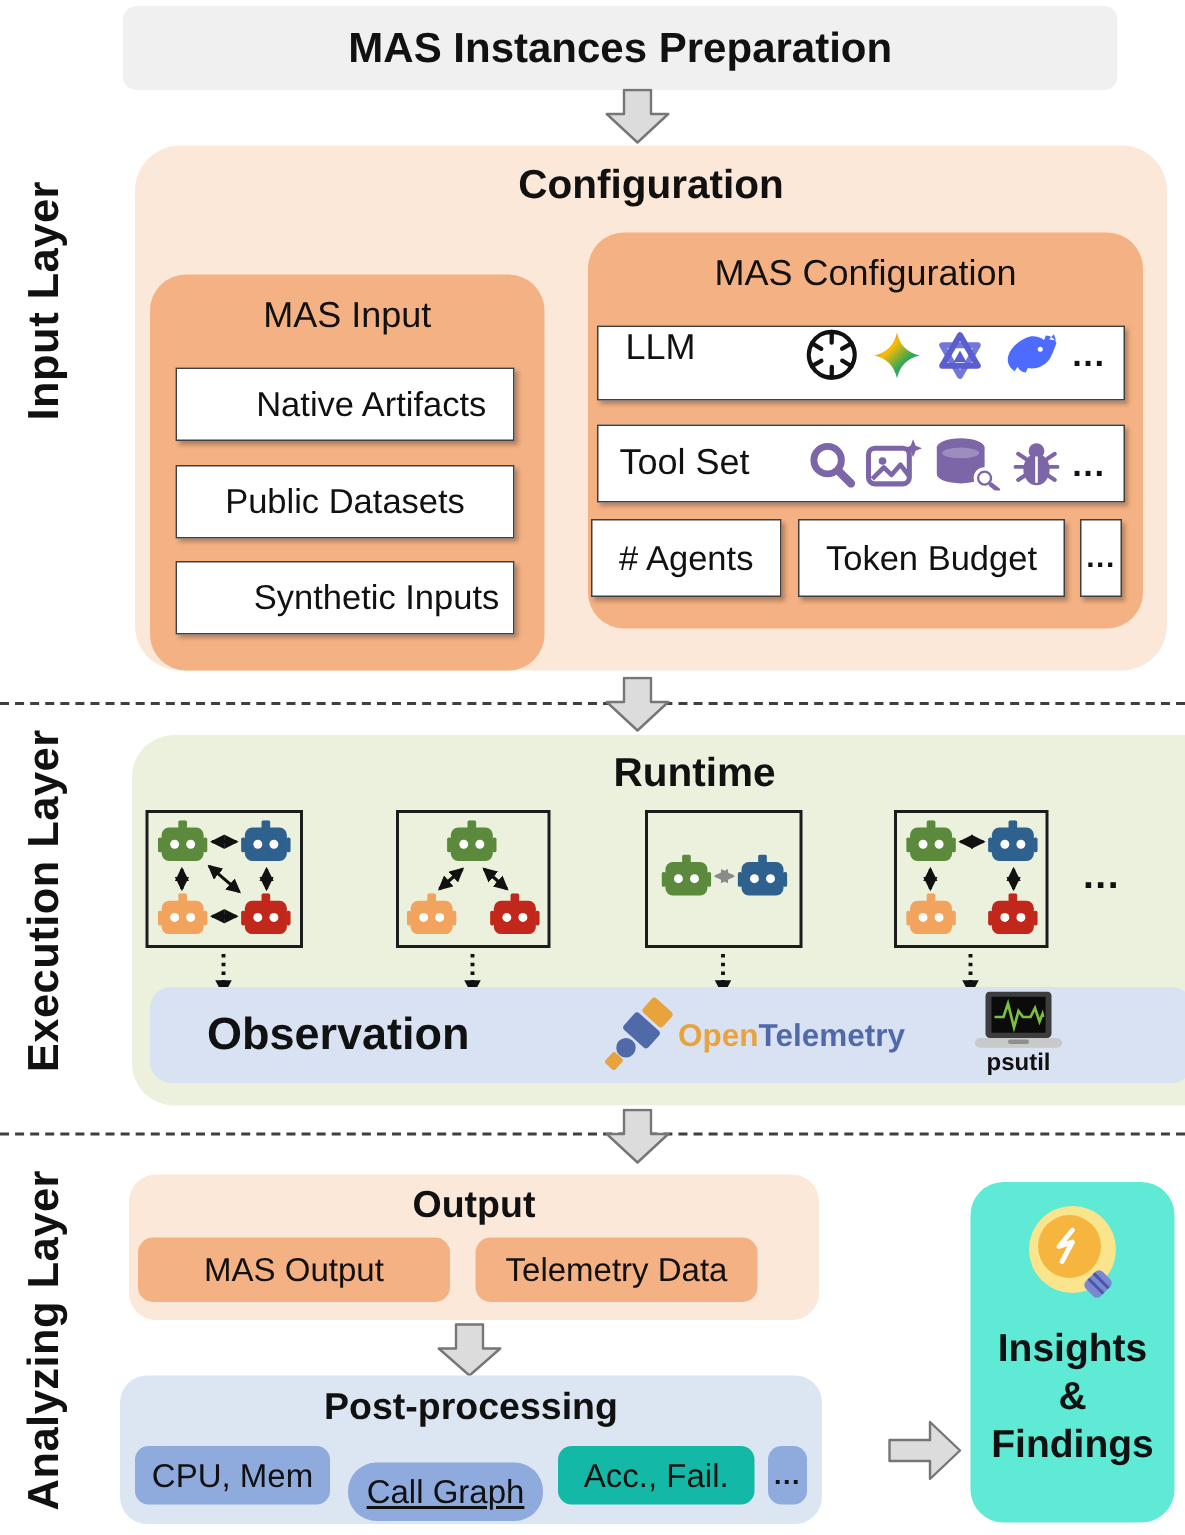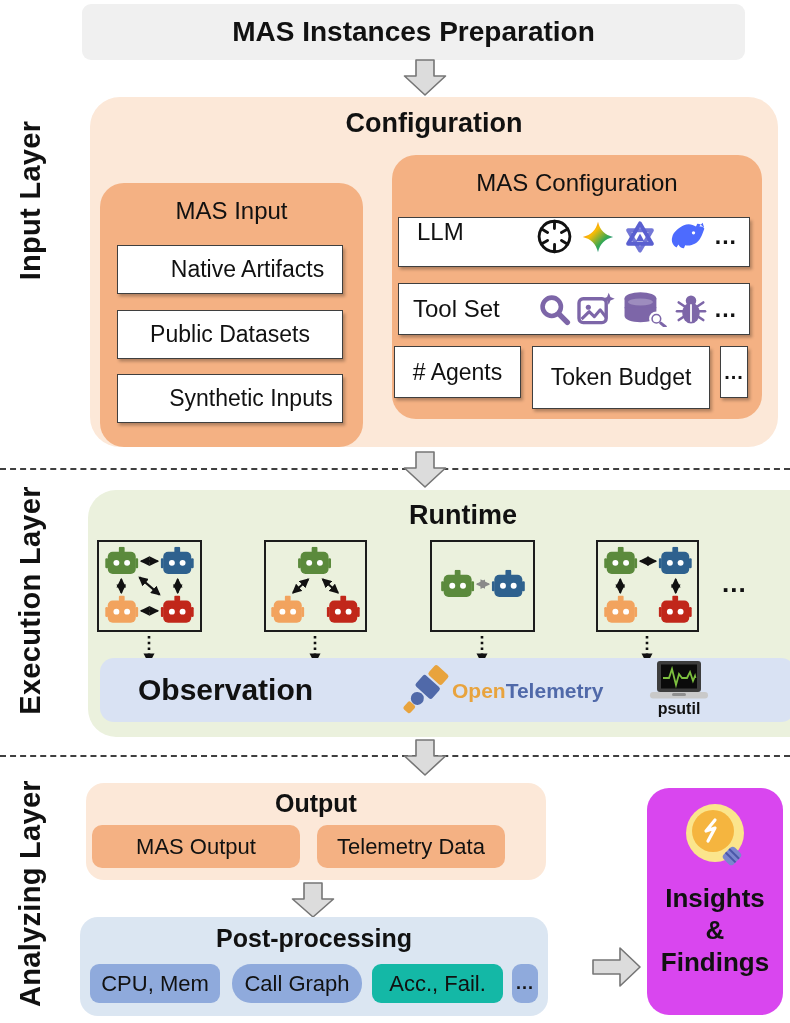--- a/index.html
+++ b/index.html
@@ -137,21 +137,21 @@
             </g>
             <circle cx="20" cy="10" r="6" fill="#7D66A8"></circle>
             <ellipse cx="20" cy="24" rx="10" ry="12" fill="#7D66A8"></ellipse>
             <line x1="20" y1="14" x2="20" y2="34" stroke="#fff" stroke-width="2"></line>
           </svg>
           <span class="ellipsis" style="font-size:23px;">...</span>
         </span>
       </div>
 
       <div class="abs ctr whitebox" style="left:2px;top:191px;width:127px;height:52px;font-size:23px;"># Agents</div>
-      <div class="abs ctr whitebox" style="left:140px;top:191px;width:178px;height:63px;font-size:23px;">Token Budget</div>
+      <div class="abs ctr whitebox" style="left:140px;top:191px;width:178px;height:52px;font-size:23px;">Token Budget</div>
       <div class="abs ctr whitebox ellipsis" style="left:328px;top:191px;width:28px;height:52px;font-size:20px;">...</div>
     </div>
   </div>
 
   <svg class="abs" style="left:403px;top:451px;" width="44" height="37">
     <polygon points="13,1 31,1 31,17 42.5,17 22,36 1.5,17 13,17" fill="#DCDCDC" stroke="#767676" stroke-width="1.6" stroke-linejoin="round"></polygon>
   </svg>
 
   <div class="abs" style="left:88px;top:490px;width:750px;height:247px;background:#EBF1DD;border-radius:28px;">
     <div class="abs bold innertxt" style="left:0;top:10px;width:100%;font-size:27px;">Runtime</div>
@@ -253,30 +253,30 @@
     <div class="abs ctr" style="left:231px;top:42px;width:188px;height:43px;background:#F4B183;border-radius:10px;font-size:22px;">Telemetry Data</div>
   </div>
 
   <svg class="abs" style="left:291px;top:882px;" width="44" height="36">
     <polygon points="13,1 31,1 31,17 42.5,17 22,35 1.5,17 13,17" fill="#DCDCDC" stroke="#767676" stroke-width="1.6" stroke-linejoin="round"></polygon>
   </svg>
 
   <div class="abs" style="left:80px;top:917px;width:468px;height:99px;background:#DBE6F2;border-radius:18px;">
     <div class="abs bold innertxt" style="left:0;top:7px;width:100%;font-size:25px;">Post-processing</div>
     <div class="abs ctr" style="left:10px;top:47px;width:130px;height:39px;background:#8FAADC;border-radius:9px;font-size:22px;">CPU, Mem</div>
-    <div class="abs ctr" style="left:152px;top:47px;width:130px;height:39px;background:#8FAADC;border-radius:19px;font-size:22px;">Call Graph</div>
+    <div class="abs ctr" style="left:152px;top:58px;width:130px;height:39px;background:#8FAADC;border-radius:19px;font-size:22px;text-decoration:underline;">Call Graph</div>
     <div class="abs ctr" style="left:292px;top:47px;width:131px;height:39px;background:#14b8a6;border-radius:9px;font-size:22px;">Acc., Fail.</div>
     <div class="abs ctr ellipsis" style="left:432px;top:47px;width:26px;height:39px;background:#8FAADC;border-radius:9px;font-size:18px;">...</div>
   </div>
 
   <svg class="abs" style="left:592px;top:944px;" width="50" height="46">
     <polygon points="1,16 28,16 28,4 48,23 28,42 28,30 1,30" fill="#DCDCDC" stroke="#767676" stroke-width="1.6" stroke-linejoin="round"></polygon>
   </svg>
 
-  <div class="abs" style="left:647px;top:788px;width:136px;height:227px;background:#d946ef;border-radius:22px;">
+  <div class="abs" style="left:647px;top:788px;width:136px;height:227px;background:#5eead4;border-radius:22px;">
     <svg class="abs" style="left:33px;top:12px;" width="72" height="76" viewBox="0 0 72 76">
       <circle cx="35" cy="33" r="29" fill="#FBE58C"></circle>
       <circle cx="33" cy="31" r="21" fill="#F5B53F"></circle>
       <path d="M28 41 l7-13 -9 3 9-11" fill="none" stroke="#fff" stroke-width="3.2" stroke-linecap="round" stroke-linejoin="round"></path>
       <g transform="rotate(45 52 56)">
         <rect x="45" y="48" width="14" height="16" rx="3.5" fill="#7B87CE"></rect>
         <line x1="45" y1="53" x2="59" y2="53" stroke="#4a57a8" stroke-width="2"></line>
         <line x1="45" y1="58" x2="59" y2="58" stroke="#4a57a8" stroke-width="2"></line>
       </g>
     </svg>

